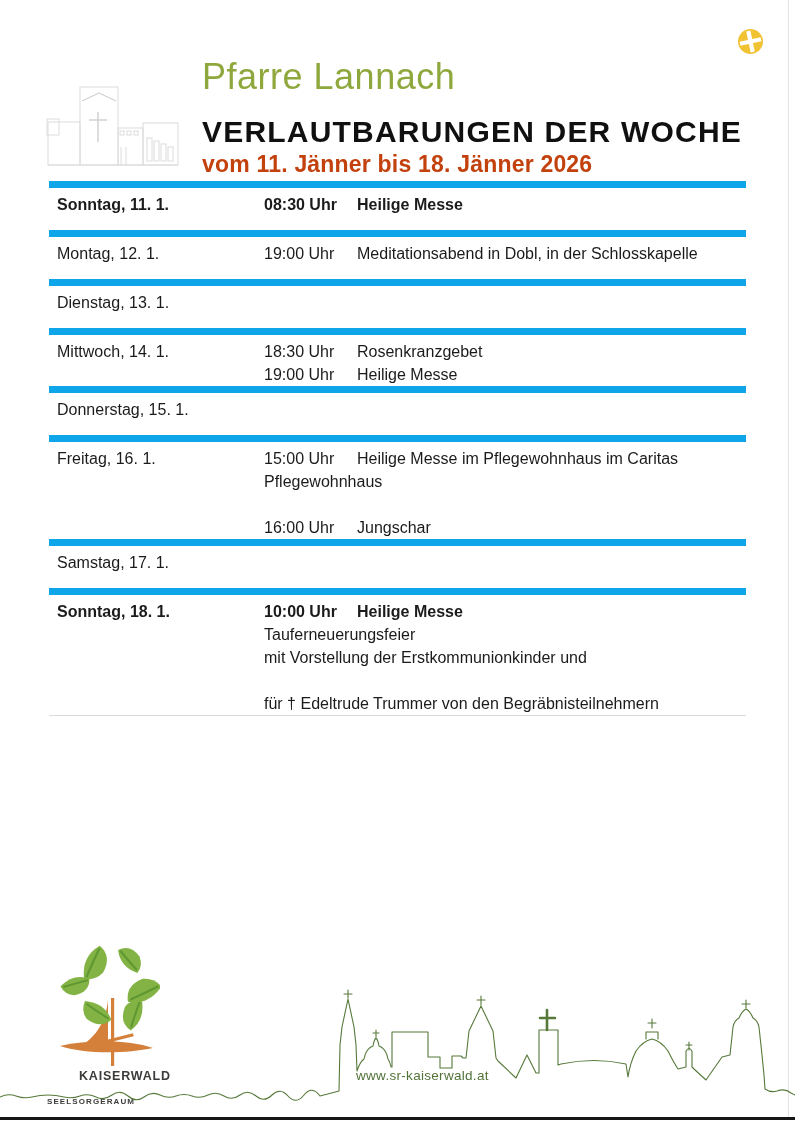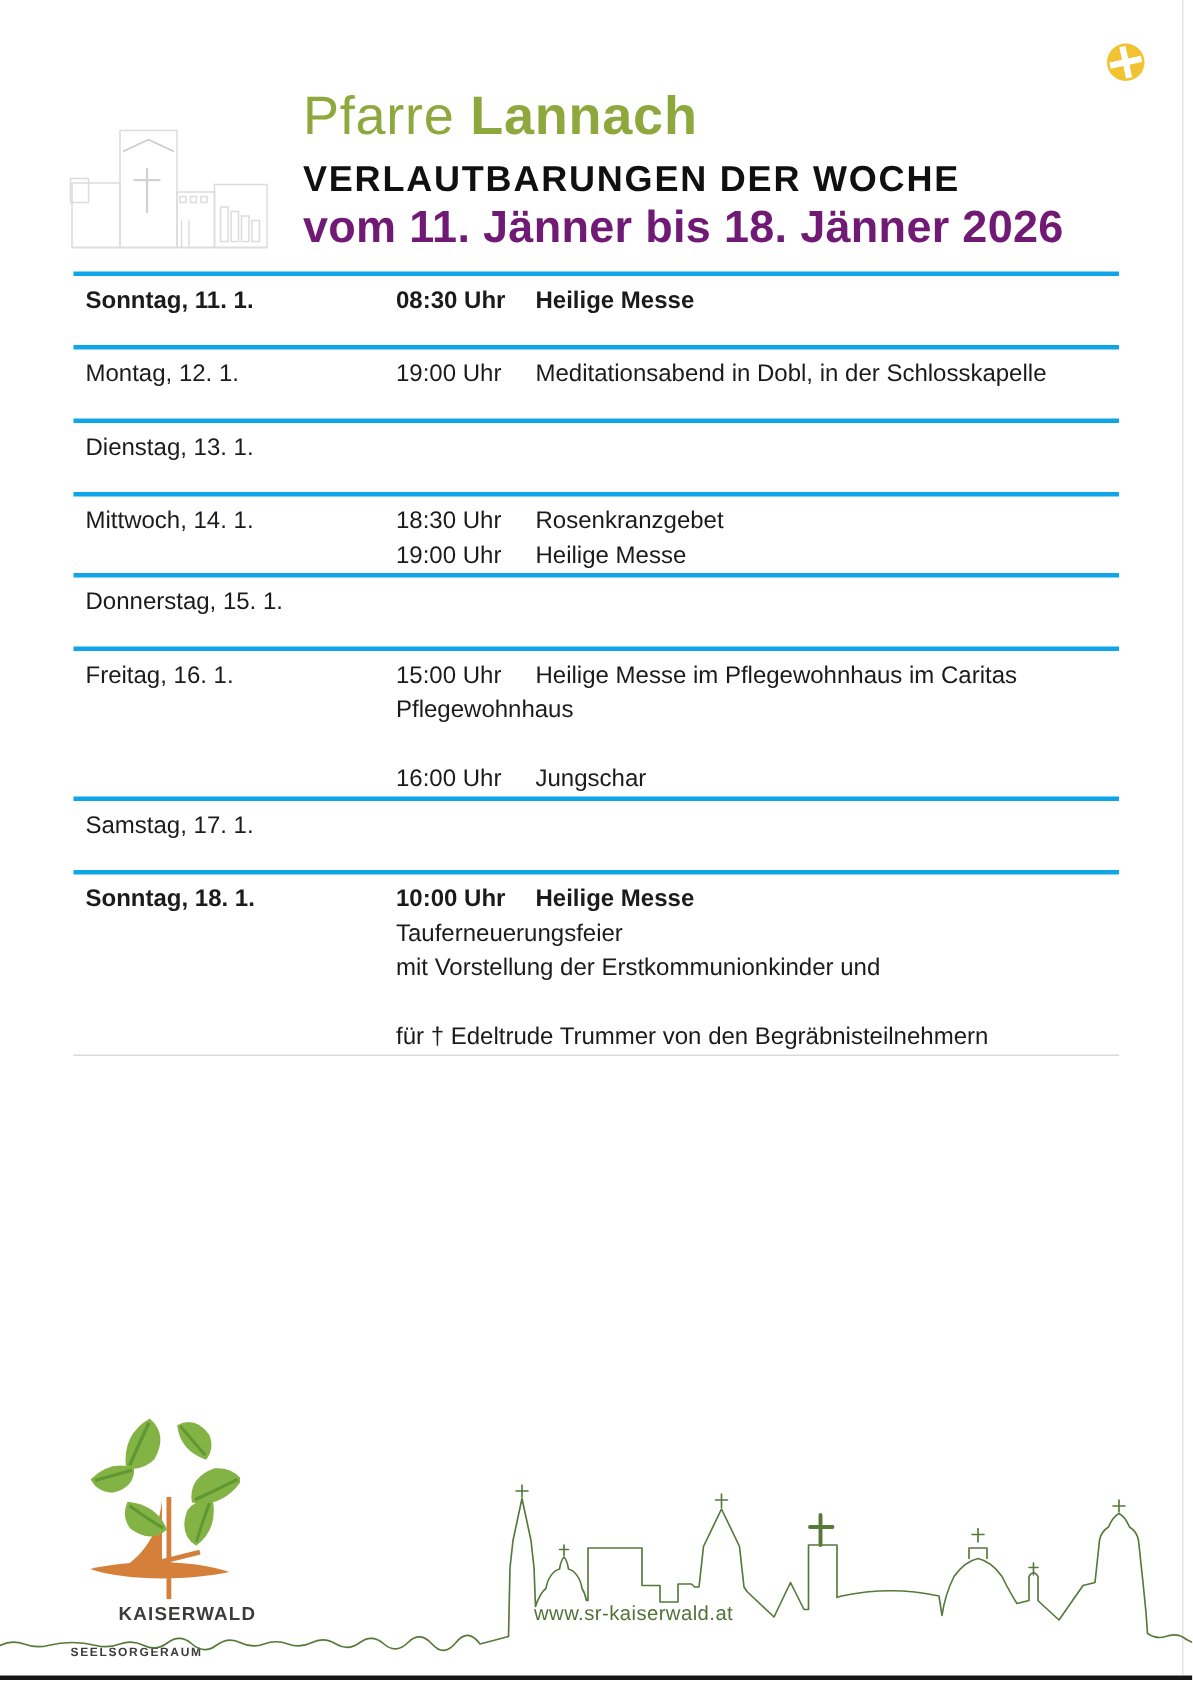--- a/index.html
+++ b/index.html
@@ -6,26 +6,26 @@
   .page{position:relative;width:795px;height:1124px;background:#ffffff;overflow:hidden;
         font-family:"Liberation Sans","DejaVu Sans",sans-serif;color:#1b1b1b;}
   
   .edge-right{position:absolute;left:788px;top:0;width:1px;height:1117px;background:#e3e3e3;}
   .edge-bottom{position:absolute;left:0;top:1117px;width:795px;height:3px;background:#161616;}
   
   .diocese-icon{position:absolute;left:737px;top:28px;width:27px;height:27px;}
   .church-art{position:absolute;left:46px;top:86px;}
   .head{position:absolute;left:202px;top:57px;}
   .parish-line{font-size:36px;line-height:40px;letter-spacing:.5px;color:#8fa83d;font-weight:400;}
-  .parish-line .bold{font-weight:700;margin-top:48px;}
-  .doc-title{margin-top:7px;font-size:24px;line-height:32px;font-weight:800;letter-spacing:1.2px;color:#101010;}
-  .doc-sub{margin-top:2px;font-size:30px;line-height:28px;font-weight:800;letter-spacing:.2px;color:#701a75;text-align:right;}
+  .parish-line .bold{font-weight:400;margin-top:48px;}
+  .doc-title{margin-top:19px;font-size:30px;line-height:32px;font-weight:800;letter-spacing:1.2px;color:#101010;}
+  .doc-sub{margin-top:2px;font-size:23px;line-height:28px;font-weight:800;letter-spacing:.2px;color:#c2410c;}
   
   .schedule{position:absolute;left:49px;top:181px;width:697px;border-bottom:1px solid #dadada;}
-  .row{display:flex;border-top:3px solid #0ea5e9;min-height:49px;padding-top:5px;box-sizing:border-box;}
+  .row{display:flex;border-top:7px solid #0ea5e9;min-height:49px;padding-top:5px;box-sizing:border-box;}
   .day{width:207px;flex-shrink:0;padding-left:8px;font-size:16px;line-height:23px;}
   .events{flex:1;font-size:16px;}
   .line{line-height:23px;min-height:23px;}
   .line.spacer{height:23px;}
   .time{display:inline-block;width:93px;}
   .bold-row .day{font-weight:700;}
   .b{font-weight:700;}
   
   .tree-logo{position:absolute;left:45px;top:938px;}
   .org1{position:absolute;left:47px;top:1060px;font-size:8px;font-weight:700;letter-spacing:1.1px;color:#3c3c3b;margin-top:37px;}

